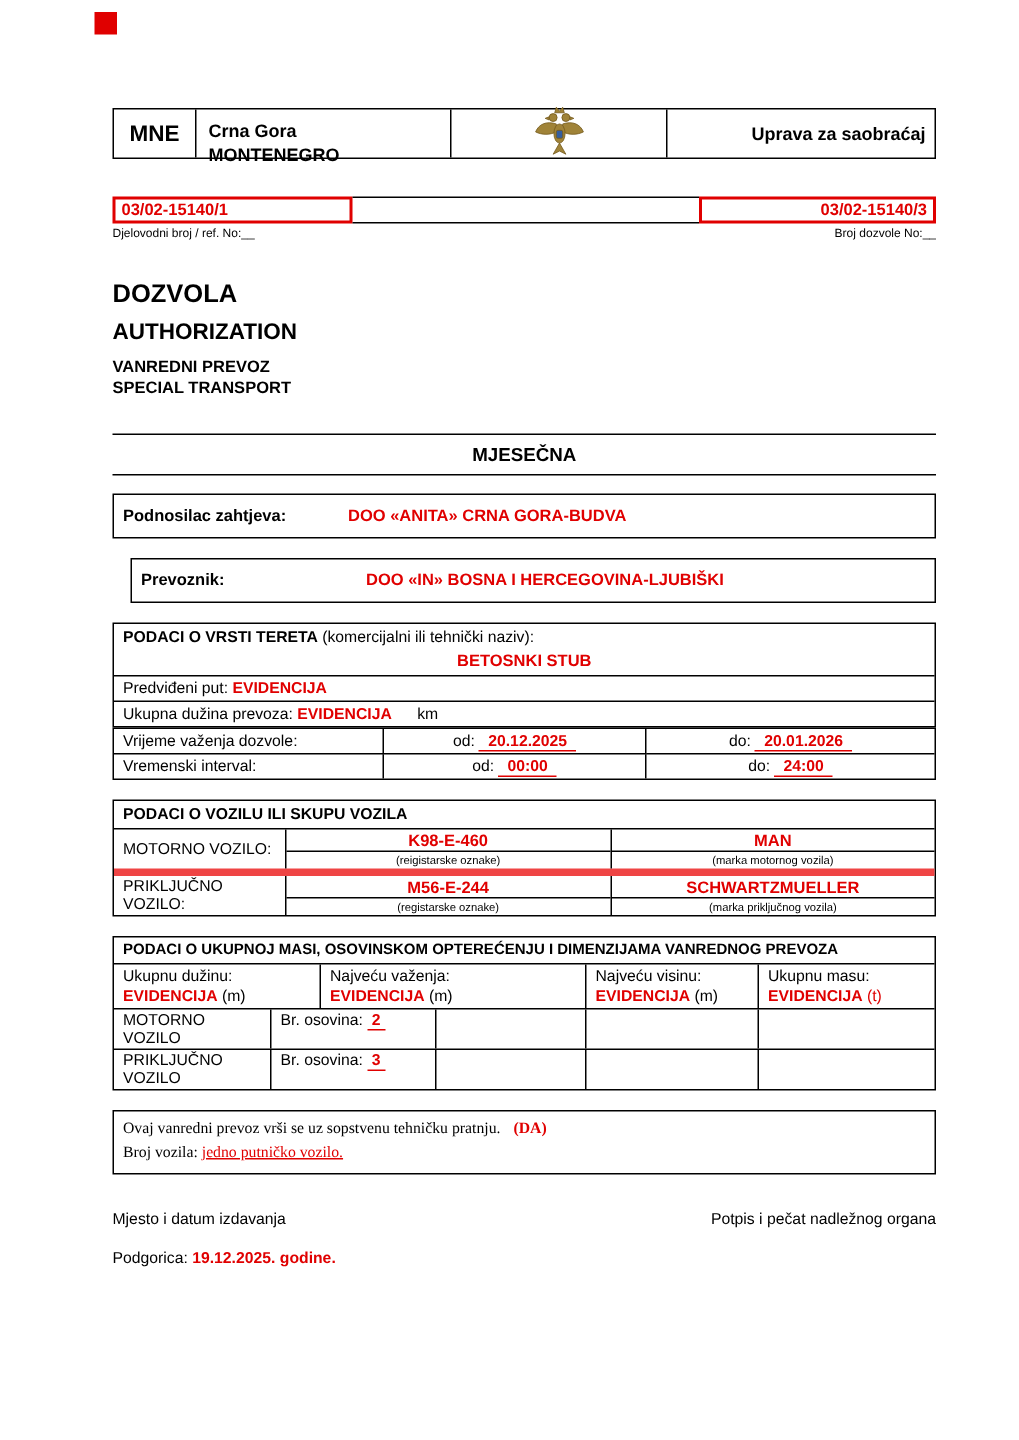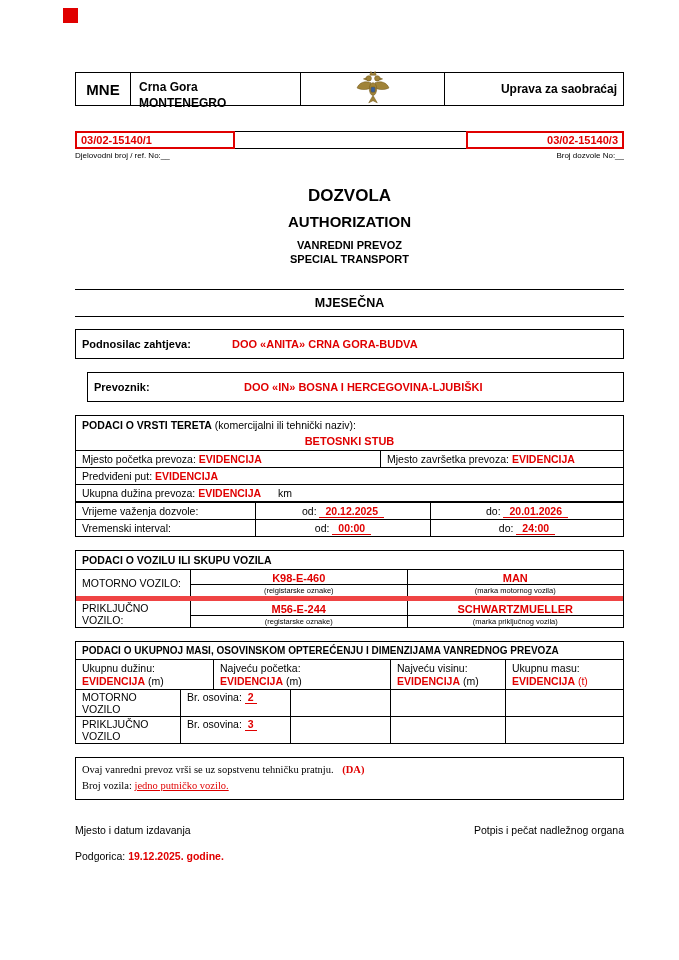--- a/index.html
+++ b/index.html
@@ -28,21 +28,21 @@
   
   .refrow { display:flex; height:18px; margin-top:25px;text-align:right; }
   .ref-left { width:160px; border:2px solid #e00000; color:#e00000; font-weight:bold;
            font-size:11px; display:flex; align-items:center; padding-left:4px; }
   .ref-mid { flex:1; border-top:1px solid #000; border-bottom:1px solid #000; }
   .ref-right { width:158px; border:2px solid #e00000; color:#e00000; font-weight:bold;
            font-size:11px; display:flex; align-items:center; justify-content:flex-end; padding-right:4px; }
   .refcaps { display:flex; justify-content:space-between; font-size:8px; margin-top:2px; }
 
   
-  .title-block { text-align:center; margin-top:26px; }
+  .title-block { text-align:left; margin-top:26px; }
   .t1 { font-size:17px; font-weight:bold; }
   .t2 { font-size:15px; font-weight:bold; margin-top:7px; }
   .t3 { font-size:11px; font-weight:bold; margin-top:9px; }
   .t4 { font-size:11px; font-weight:bold; margin-top:2px; }
 
   .period-sec { margin-top:24px; border-top:1px solid #000; border-bottom:1px solid #000;
            text-align:center; font-weight:bold; font-size:12.5px; padding:6px 0; }
 
   .box { border:1px solid #000; font-size:10.5px; }
 
@@ -169,30 +169,20 @@
       <span class="lbl">Prevoznik:</span>
       <span class="val">DOO «IN» BOSNA I HERCEGOVINA-LJUBIŠKI</span>
     </div>
 
     <div class="box cargo">
       <div class="cargo-title">
         <span class="b">PODACI O VRSTI TERETA</span>
         <span>(komercijalni ili tehnički naziv):</span>
       </div>
       <div class="cargo-name">BETOSNKI STUB</div>
-      <div class="cargo-places">
-        <div class="cp-left">
-          <span>Mjesto početka prevoza:</span>
-          <span class="red b">EVIDENCIJA</span>
-        </div>
-        <div class="cp-right">
-          <span>Mjesto završetka prevoza:</span>
-          <span class="red b">EVIDENCIJA</span>
-        </div>
-      </div>
       <div class="cargo-route">
         <span>Predviđeni put:</span>
         <span class="red b">EVIDENCIJA</span>
       </div>
       <div class="cargo-dist">
         <span>Ukupna dužina prevoza:</span>
         <span class="red b">EVIDENCIJA</span>
         <span class="unit-gap">km</span>
       </div>
     </div>
@@ -252,21 +242,21 @@
       <div class="dim-title">PODACI O UKUPNOJ MASI, OSOVINSKOM  OPTEREĆENJU I  DIMENZIJAMA VANREDNOG PREVOZA</div>
       <div class="dim-cells">
         <div class="dc1">
           <div>Ukupnu dužinu:</div>
           <div class="dim-val">
             <span class="red b">EVIDENCIJA</span>
             <span>(m)</span>
           </div>
         </div>
         <div class="dc2">
-          <div>Najveću početka:</div>
+          <div>Najveću važenja:</div>
           <div class="dim-val">
             <span class="red b">EVIDENCIJA</span>
             <span>(m)</span>
           </div>
         </div>
         <div class="dc3">
           <div>Najveću visinu:</div>
           <div class="dim-val">
             <span class="red b">EVIDENCIJA</span>
             <span>(m)</span>

